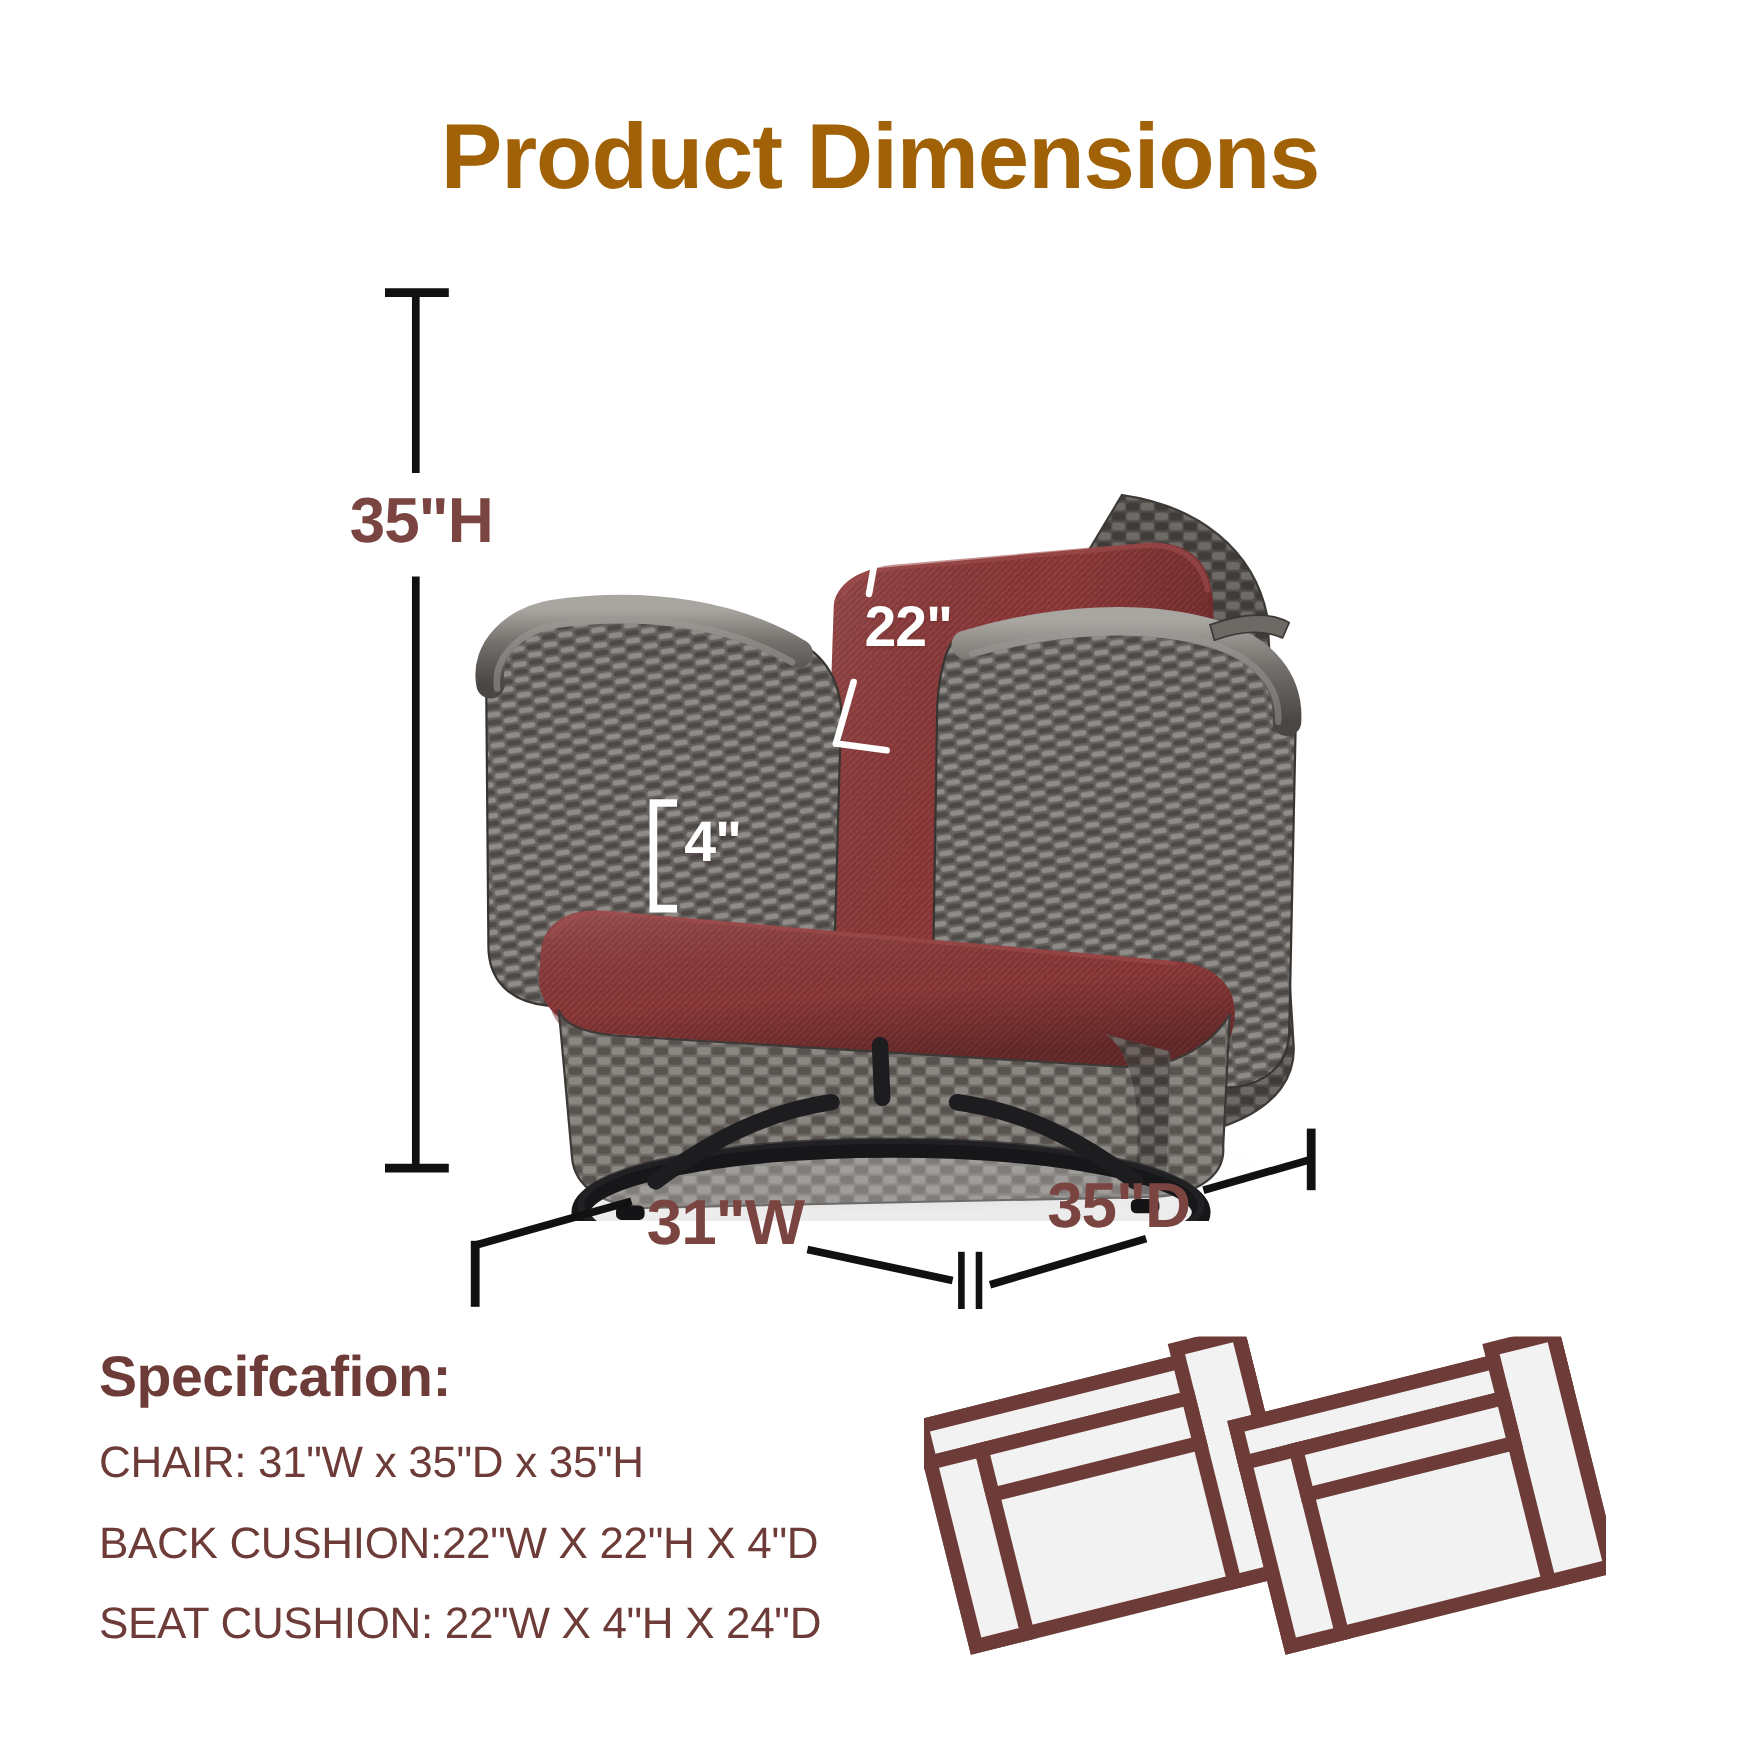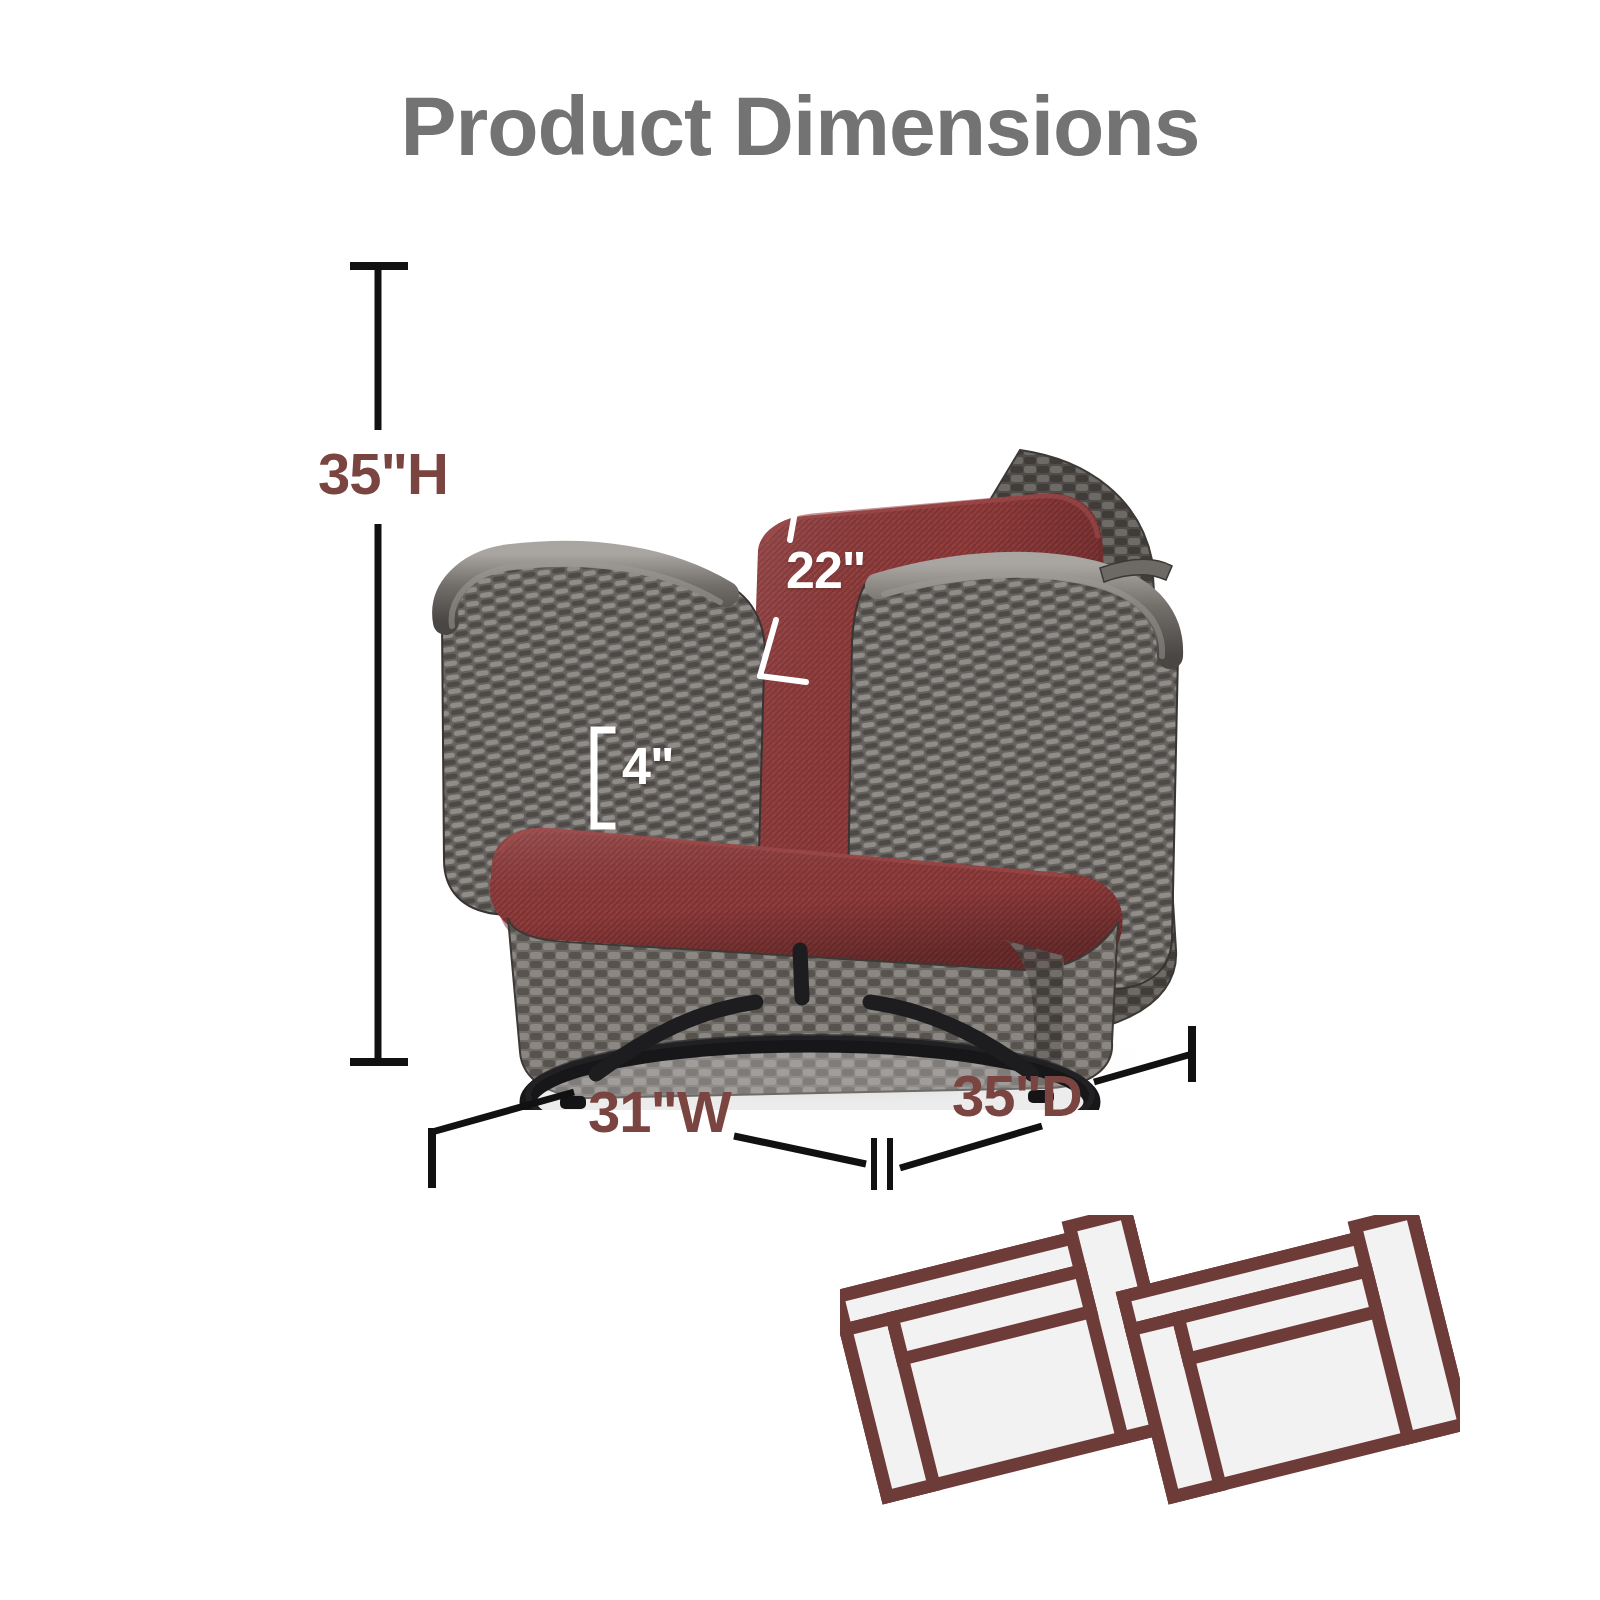--- a/index.html
+++ b/index.html
@@ -12,26 +12,26 @@
     width: 1600px;
     height: 1600px;
     background: #ffffff;
     font-family: "Liberation Sans", sans-serif;
     overflow: hidden;
   }
 
   
   #title {
     position: absolute;
-    left: 0; top: 78px;
+    left: 0; top: 94px;
     width: 1600px;
     text-align: center;
     font-size: 84px;
     font-weight: bold;
-    color: #737373;
+    color: #a16207;
     letter-spacing: -1px;
   }
 
   
   #dim-svg {
     position: absolute;
     left: 0; top: 0;
     width: 1600px; height: 1600px;
     pointer-events: none;
   }
@@ -269,20 +269,26 @@
       <path d="M612 730 L594 730 L594 826 L612 826"></path>
     </g>
   </svg>
 
   <div class="dimlabel" id="lbl-h">35"H</div>
   <div class="dimlabel" id="lbl-w">31"W</div>
   <div class="dimlabel" id="lbl-d">35"D</div>
   <div class="whitelabel" id="lbl-22">22"</div>
   <div class="whitelabel" id="lbl-4">4"</div>
 
+  <div id="spec">
+    <div id="spec-title">Specifcafion:</div>
+    <div class="spec-line">CHAIR: 31"W x 35"D x 35"H</div>
+    <div class="spec-line">BACK CUSHION:22"W X 22"H X 4"D</div>
+    <div class="spec-line">SEAT CUSHION: 22"W X 4"H X 24"D</div>
+  </div>
 
   <div id="cushion-icons">
     <svg width="620" height="330" viewBox="0 0 620 330" xmlns="http://www.w3.org/2000/svg">
 
       <g transform="translate(10,18) rotate(-14 150 120)">
         <rect x="6" y="26" width="300" height="206" fill="#f2f2f2" stroke="#6e3c38" stroke-width="13"></rect>
         <rect x="6" y="26" width="300" height="34" fill="#f2f2f2" stroke="#6e3c38" stroke-width="13"></rect>
         <rect x="6" y="60" width="48" height="172" fill="#f2f2f2" stroke="#6e3c38" stroke-width="13"></rect>
         <rect x="248" y="14" width="58" height="218" fill="#f2f2f2" stroke="#6e3c38" stroke-width="13"></rect>
         <rect x="54" y="60" width="194" height="42" fill="#f2f2f2" stroke="#6e3c38" stroke-width="13"></rect>

